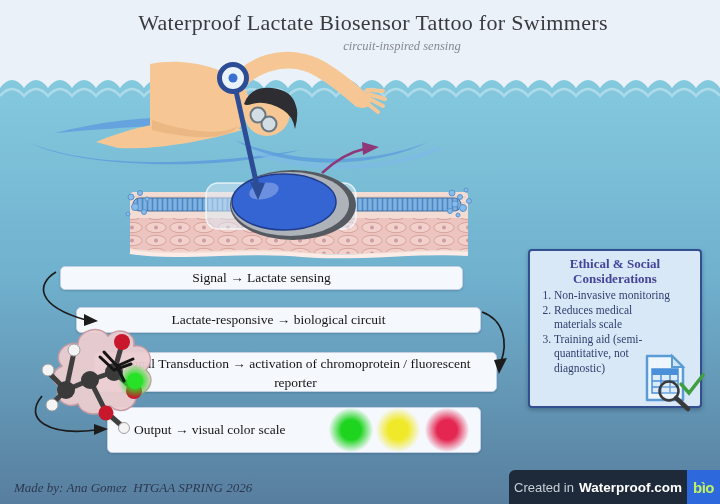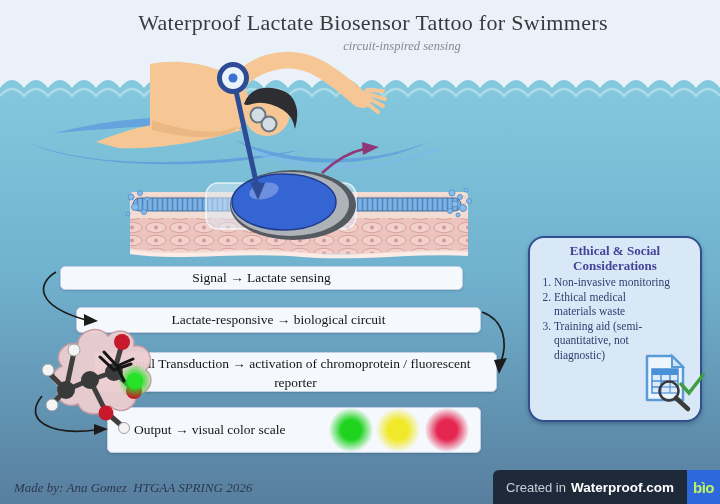--- a/index.html
+++ b/index.html
@@ -22,34 +22,34 @@
   .box3{left:94px;top:352px;width:403px;height:40px;line-height:19px;padding-top:1px;box-sizing:border-box;}
   .box3 .inner{display:inline-block;max-width:370px;}
   .box4{left:107px;top:407px;width:372px;height:44px;text-align:left;}
   .box4 .lbl{position:absolute;left:26px;top:0;line-height:44px;}
   .dot{position:absolute;width:44px;height:44px;top:0;border-radius:50%;}
   .callout-label{
     position:absolute;left:386px;top:141px;width:175px;z-index:2;
     font-size:11px;font-style:italic;color:#a23c6e;letter-spacing:.2px;
   }
   .ethics{
-    position:absolute;left:528px;top:236px;width:174px;height:186px;z-index:2;box-sizing:border-box;
-    background:#d9e8f7;border:2px solid #32508f;border-radius:16px;
+    position:absolute;left:528px;top:249px;width:174px;height:159px;z-index:2;box-sizing:border-box;
+    background:#d9e8f7;border:2px solid #32508f;border-radius:4px;
     box-shadow:0 2px 4px rgba(20,40,70,.35);
   }
   .ethics h3{margin:5px 8px 2px;text-align:center;font-size:13px;line-height:15px;color:#44449a;}
   .ethics ol{margin:2px 0 0 0;padding-left:24px;font-size:11.5px;line-height:14.5px;color:#2f3e6e;}
   .ethics li{margin-bottom:0;padding-right:4px;}
   .credit{
     position:absolute;left:14px;top:480px;z-index:4;font-size:13px;font-style:italic;
     color:#2c3850;white-space:pre;
   }
   .badge{position:absolute;right:0;bottom:0;height:34px;display:flex;z-index:5;
     font-family:"Liberation Sans","DejaVu Sans",sans-serif;}
-  .badge-main{background:#1e2a3a;border-radius:6px 0 0 0;padding:0 13px;display:flex;align-items:center;}
+  .badge-main{background:#1e2a3a;border-radius:6px 0 0 0;padding:0 5px;display:flex;align-items:center;}
   .badge-prefix{color:#c8cfd8;font-size:13px;margin-right:5px;}
   .badge-brand{color:#ffffff;font-size:13.5px;font-weight:bold;}
   .badge-logo{width:33px;background:#2d68dd;display:flex;align-items:center;justify-content:center;
     color:#bef264;font-weight:bold;font-size:15px;letter-spacing:-.5px;}
 </style>
 </head>
 <body>
 
 <div class="canvas">
 
@@ -81,21 +81,21 @@
     <span class="dot" style="left: 221px; background: radial-gradient(circle, rgb(31, 212, 31) 0%, rgb(31, 212, 31) 32%, transparent 72%);"></span>
     <span class="dot" style="left: 268px; background: radial-gradient(circle, rgb(240, 233, 42) 0%, rgb(240, 233, 42) 32%, transparent 72%);"></span>
     <span class="dot" style="left: 317px; background: radial-gradient(circle, rgb(228, 38, 80) 0%, rgb(228, 38, 80) 32%, transparent 72%);"></span>
   </div>
 
 
   <div class="ethics">
     <h3>Ethical &amp; Social Considerations</h3>
     <ol>
       <li>Non-invasive monitoring</li>
-      <li style="max-width:108px;">Ethical medical materials waste</li>
+      <li style="max-width:108px;">Reduces medical materials scale</li>
       <li style="max-width:108px;">Training aid (semi-quantitative, not diagnostic)</li>
     </ol>
   </div>
 
   <svg class="scene" viewBox="0 0 720 504">
     <defs>
       <pattern id="cells" width="24" height="13" patternUnits="userSpaceOnUse">
         <rect width="24" height="13" fill="#edc5c0"></rect>
         <ellipse cx="12" cy="6.5" rx="10" ry="5.2" fill="#f2d1ca" stroke="#d8a29e" stroke-width="1"></ellipse>
         <circle cx="12" cy="6.5" r="2" fill="#cb8f9f" opacity=".85"></circle>

